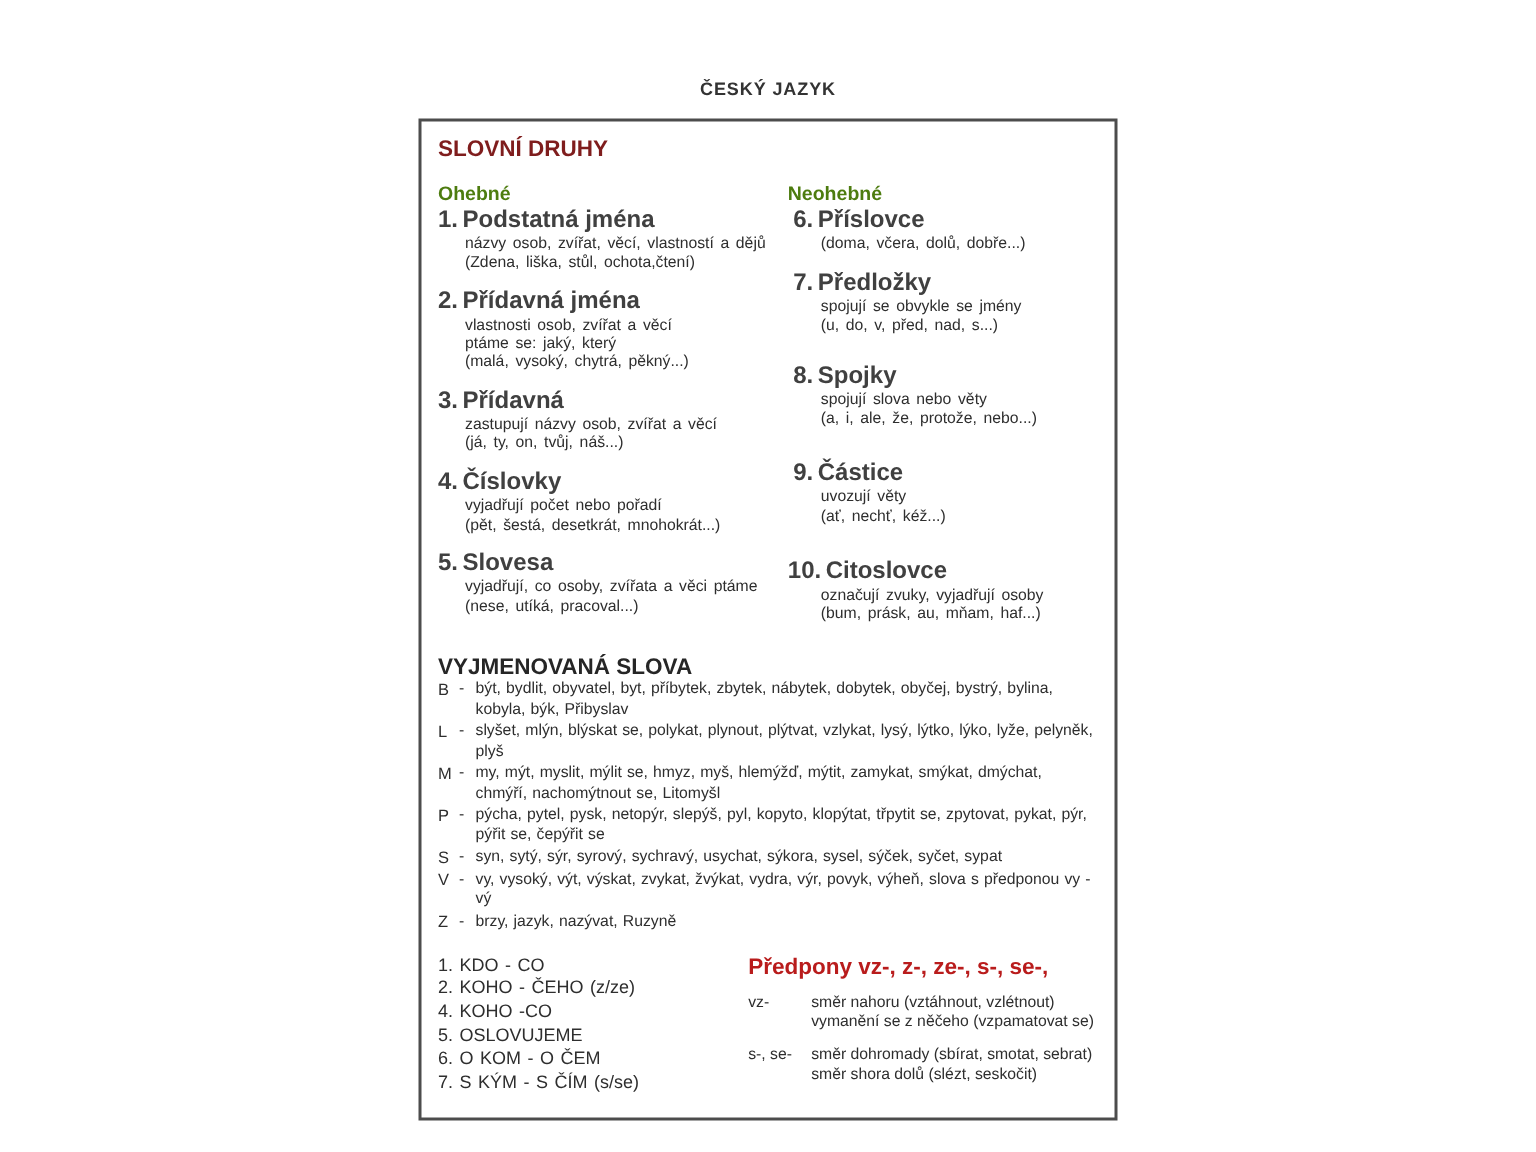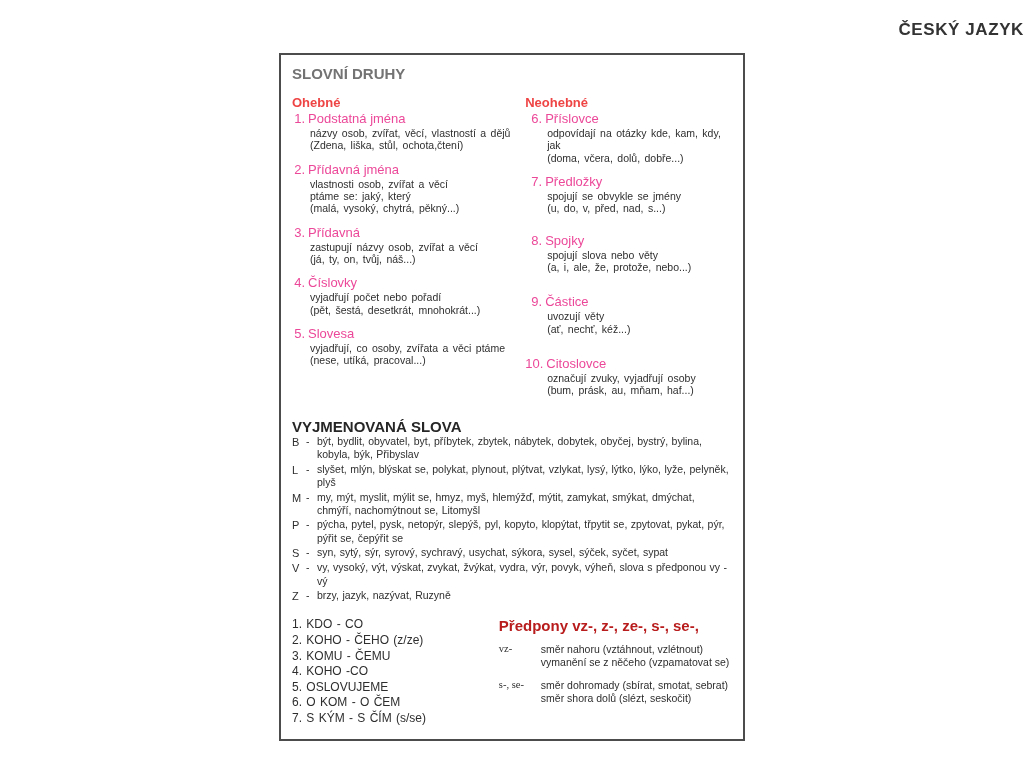--- a/index.html
+++ b/index.html
@@ -3,55 +3,55 @@
 <meta charset="utf-8">
 <style>
   html, body { margin:0; padding:0; background:#ffffff; }
   body {
     width:1024px; height:768px; overflow:hidden;
     font-family:"Liberation Sans", sans-serif;
     color:#2e2e2e;
     -webkit-font-smoothing:antialiased;
   }
   .page-title {
-    text-align:right; padding-top:20px;
-    font-size:17px; font-weight:bold; letter-spacing:0.6px; color:#333;
+    text-align:center; padding-top:52px;
+    font-size:12px; font-weight:bold; letter-spacing:0.6px; color:#333;
   }
   .sheet {
     width:440px; margin:13px auto 0;
     border:2px solid #4c4c4c;
     padding:8px 11px 12px;
     background:#fff;
   }
-  .h-main { font-size:15px; font-weight:bold; margin:2px 0 13px; color:#737373; }
+  .h-main { font-size:15px; font-weight:bold; margin:2px 0 13px; color:#7f1d1d; }
   .columns { display:flex; }
   .col-left { width:53%; }
   .col-right { width:47%; }
-  .col-head { font-size:13px; font-weight:bold; margin-bottom:2px; color:#ef4444; }
+  .col-head { font-size:13px; font-weight:bold; margin-bottom:2px; color:#4d7c0f; }
   .sd-item { margin-bottom:11px; }
-  .sd-title { font-size:13px; font-weight:normal; line-height:1.15; color:#ec4899; }
+  .sd-title { font-size:16px; font-weight:bold; line-height:1.15; color:#404040; }
   .sd-num { display:inline-block; min-width:13px; text-align:right; margin-right:3px; }
   .col-right .sd-num { min-width:17px; }
   .sd-desc { font-size:10.5px; line-height:1.18; padding-left:18px; word-spacing:1.5px; }
   .col-right .sd-desc { padding-left:22px; }
 
   .vs-head { font-size:15px; font-weight:bold; margin:10px 0 0; color:#262626; }
   .vs-row { display:flex; font-size:10.5px; line-height:1.28; margin-bottom:1px; }
   .vs-letter { width:14px; flex:none; font-size:11px; }
   .vs-dash { width:11px; flex:none; }
   .vs-text { flex:1; word-spacing:0.5px; }
 
   .bottom { display:flex; margin-top:14px; }
   .bot-left { width:47%; }
   .bot-right { width:53%; }
   .pq-head { font-size:14px; font-weight:bold; margin-bottom:8px; color:#262626; }
   .pq-item { font-size:12px; line-height:1.3; word-spacing:1px; }
   .pf-head { font-size:15px; font-weight:bold; margin-bottom:9px; color:#b91c1c; }
   .pf-group { display:flex; margin-bottom:10px; }
-  .pf-label { width:42px; flex:none; font-size:10.5px;font-family:Liberation Serif, serif; }
+  .pf-label { width:42px; flex:none; font-size:10.5px; }
   .pf-lines { flex:1; }
   .pf-line { font-size:10.5px; line-height:1.22; }
 </style>
 </head>
 <body>
 
 <div class="page-title">ČESKÝ JAZYK</div>
 
 <div class="sheet">
 
@@ -91,21 +91,20 @@
         <div class="sd-desc">vyjadřují, co osoby, zvířata a věci ptáme</div>
         <div class="sd-desc">(nese, utíká, pracoval...)</div>
       </div>
     </div>
 
     <div class="col-right">
       <div class="col-head">Neohebné</div>
 
       <div class="sd-item">
         <div class="sd-title"><span class="sd-num">6.</span><span>Příslovce</span></div>
-        <div class="sd-desc">odpovídají na otázky kde, kam, kdy, jak</div>
         <div class="sd-desc">(doma, včera, dolů, dobře...)</div>
       </div>
 
       <div class="sd-item">
         <div class="sd-title"><span class="sd-num">7.</span><span>Předložky</span></div>
         <div class="sd-desc">spojují se obvykle se jmény</div>
         <div class="sd-desc">(u, do, v, před, nad, s...)</div>
       </div>
 
       <div class="sd-item" style="margin-top:19px">
@@ -165,21 +164,20 @@
       <span class="vs-letter">Z</span>
         <span class="vs-dash">-</span>
         <span class="vs-text">brzy, jazyk, nazývat, Ruzyně</span>
     </div>
   </div>
 
   <div class="bottom">
     <div class="bot-left">
       <div class="pq-item">1. KDO - CO</div>
       <div class="pq-item">2. KOHO - ČEHO (z/ze)</div>
-      <div class="pq-item">3. KOMU - ČEMU</div>
       <div class="pq-item">4. KOHO -CO</div>
       <div class="pq-item">5. OSLOVUJEME</div>
       <div class="pq-item">6. O KOM - O ČEM</div>
       <div class="pq-item">7. S KÝM - S ČÍM (s/se)</div>
     </div>
 
     <div class="bot-right">
       <div class="pf-head">Předpony vz-, z-, ze-, s-, se-,</div>
 
       <div class="pf-group">

